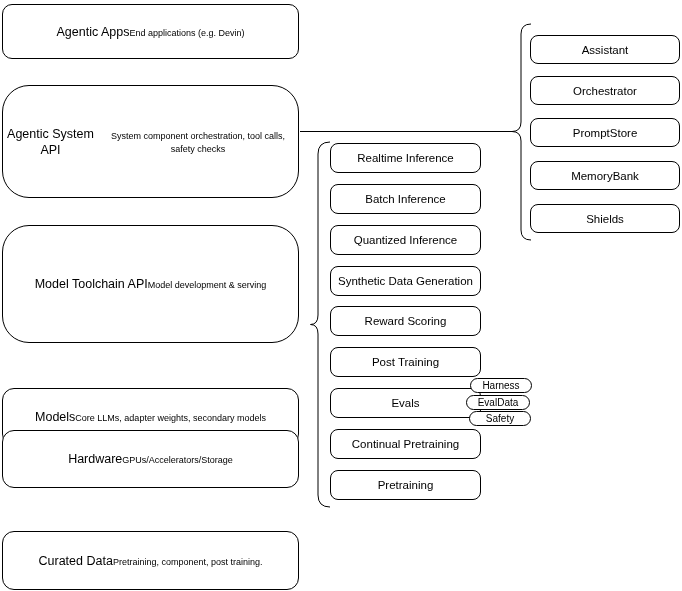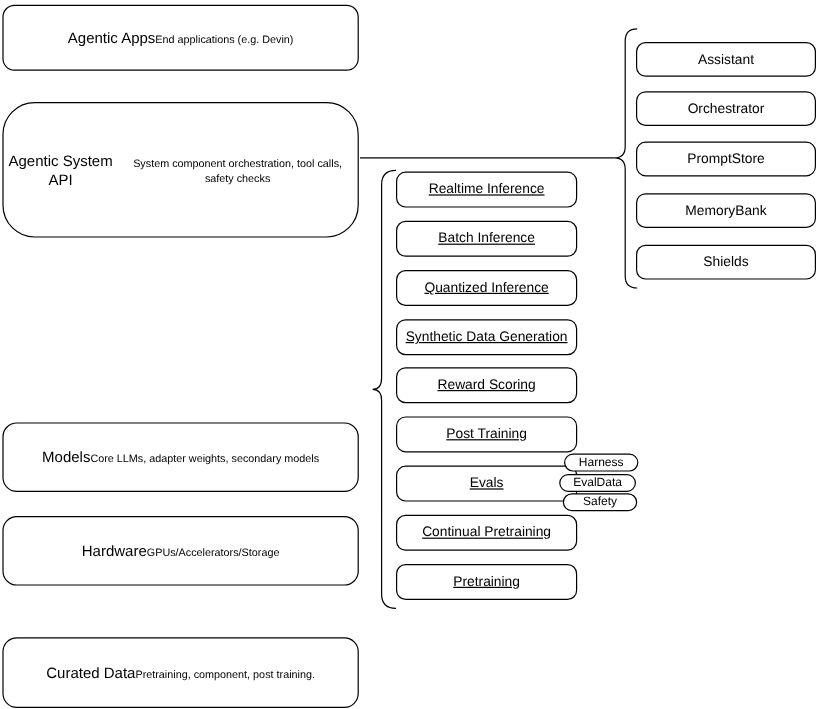--- a/index.html
+++ b/index.html
@@ -40,21 +40,20 @@
     height: 30px;
     border: 1px solid #000000;
     border-radius: 8px;
     background: #ffffff;
     box-sizing: border-box;
     display: flex;
     align-items: center;
     justify-content: center;
     font-size: 11.5px;
     text-align: center;
-    text-decoration: underline;
   }
   .rbox {
     position: absolute;
     left: 530px;
     width: 150px;
     height: 29px;
     border: 1px solid #000000;
     border-radius: 8px;
     background: #ffffff;
     box-sizing: border-box;
@@ -93,22 +92,26 @@
   <div class="lbox" style="top:4px;height:55px;border-radius:10px">
     <div class="title">Agentic Apps</div>
     <div class="subtitle">End applications (e.g. Devin)</div>
   </div>
 
   <div class="lbox" style="top:85px;height:113px;border-radius:27px">
     <div class="title">Agentic System API</div>
     <div class="subtitle">System component orchestration, tool calls, safety checks</div>
   </div>
 
+  <div class="lbox" style="top:225px;height:118px;border-radius:27px">
+    <div class="title">Model Toolchain API</div>
+    <div class="subtitle">Model development &amp; serving</div>
+  </div>
 
-  <div class="lbox" style="top:352px;height:58px;border-radius:12px">
+  <div class="lbox" style="top:388px;height:58px;border-radius:12px">
     <div class="title">Models</div>
     <div class="subtitle">Core LLMs, adapter weights, secondary models</div>
   </div>
 
   <div class="lbox" style="top:430px;height:58px;border-radius:12px">
     <div class="title">Hardware</div>
     <div class="subtitle">GPUs/Accelerators/Storage</div>
   </div>
 
   <div class="lbox" style="top:531px;height:59px;border-radius:12px">

